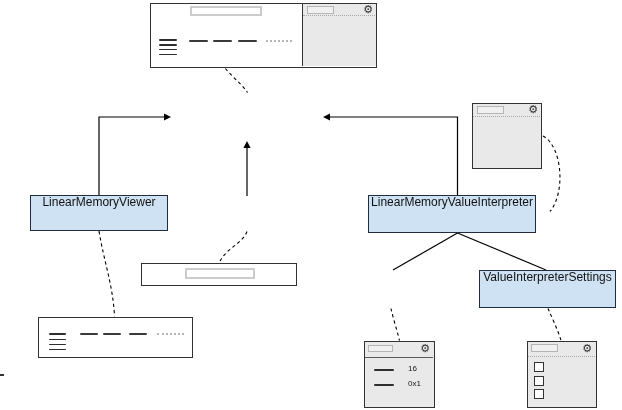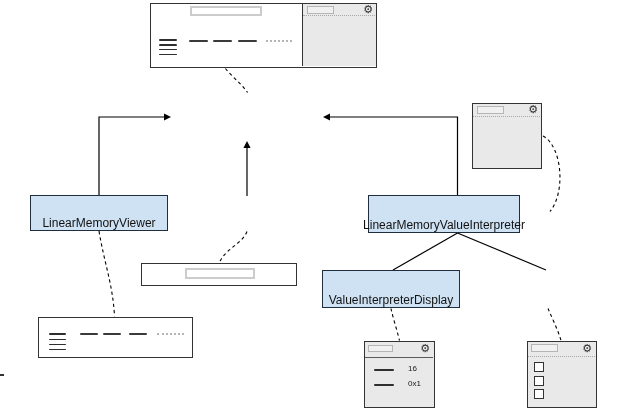--- a/index.html
+++ b/index.html
@@ -7,21 +7,21 @@
     position:relative;width:622px;height:410px;background:#ffffff;overflow:hidden;
     font-family:"Liberation Sans", sans-serif;color:#111;
   }
   svg.connectors{position:absolute;left:0;top:0;width:622px;height:410px;}
   .edge{fill:none;stroke:#000;stroke-width:1.2px;}
   .edge.dashed{stroke-dasharray:3.2 3;stroke-width:1.1px;}
   .arrow{fill:#000;stroke:none;}
 
   .node{
     position:absolute;box-sizing:border-box;background:#cfe2f3;border:1.5px solid #1f2d3d;
-    display:flex;align-items:flex-end;justify-content:center;
+    display:flex;align-items:flex-start;justify-content:center;
     font-size:12px;line-height:1.1;white-space:nowrap;
   }
   .node.toppad{align-items:flex-start;padding-top:8px;}
 
   .wire{position:absolute;box-sizing:border-box;background:#ffffff;border:1.6px solid #333;}
   .panel{position:absolute;box-sizing:border-box;background:#e9e9e9;border:1.6px solid #333;}
 
   .mini-input{position:absolute;box-sizing:border-box;background:#ffffff;border:2px solid #cccccc;}
   .panel-input{position:absolute;box-sizing:border-box;background:#f0f0f0;border:1.5px solid #b5b5b5;}
   .gear{position:absolute;font-size:11px;line-height:1;color:#2e2e2e;}
@@ -72,25 +72,25 @@
     <div class="sidebar" style="left:151px;top:0;width:74px;height:62px;">
       <div class="panel-input" style="left:4px;top:2px;width:27px;height:8px;"></div>
       <span class="gear" style="right:3px;top:0px;">⚙</span>
       <div class="divider-dotted" style="left:0;top:11px;width:72px;"></div>
     </div>
   </div>
 
   <div class="node" style="left:30px;top:195px;width:138px;height:36px;">
     <span>LinearMemoryViewer</span>
   </div>
-  <div class="node" style="left:368px;top:195px;width:152px;height:38px;">
+  <div class="node" style="left:368px;top:195px;width:168px;height:38px;">
     <span>LinearMemoryValueInterpreter</span>
   </div>
-  <div class="node" style="left:322px;top:270px;width:138px;height:38px;">
-    <span>ValueInterpreterDisplay</span>
+  <div class="node" style="left:479px;top:270px;width:137px;height:38px;">
+    <span>ValueInterpreterSettings</span>
   </div>
 
   <div class="panel" style="left:472px;top:103px;width:70px;height:66px;">
     <div class="panel-input" style="left:3.5px;top:2px;width:27px;height:8px;"></div>
     <span class="gear" style="right:3px;top:0px;">⚙</span>
     <div class="divider-dotted" style="left:0;top:11.5px;width:67px;"></div>
   </div>
 
   <div class="wire" style="left:141px;top:263px;width:156px;height:23px;">
     <div class="mini-input" style="left:43px;top:3.5px;width:70px;height:11px;"></div>

